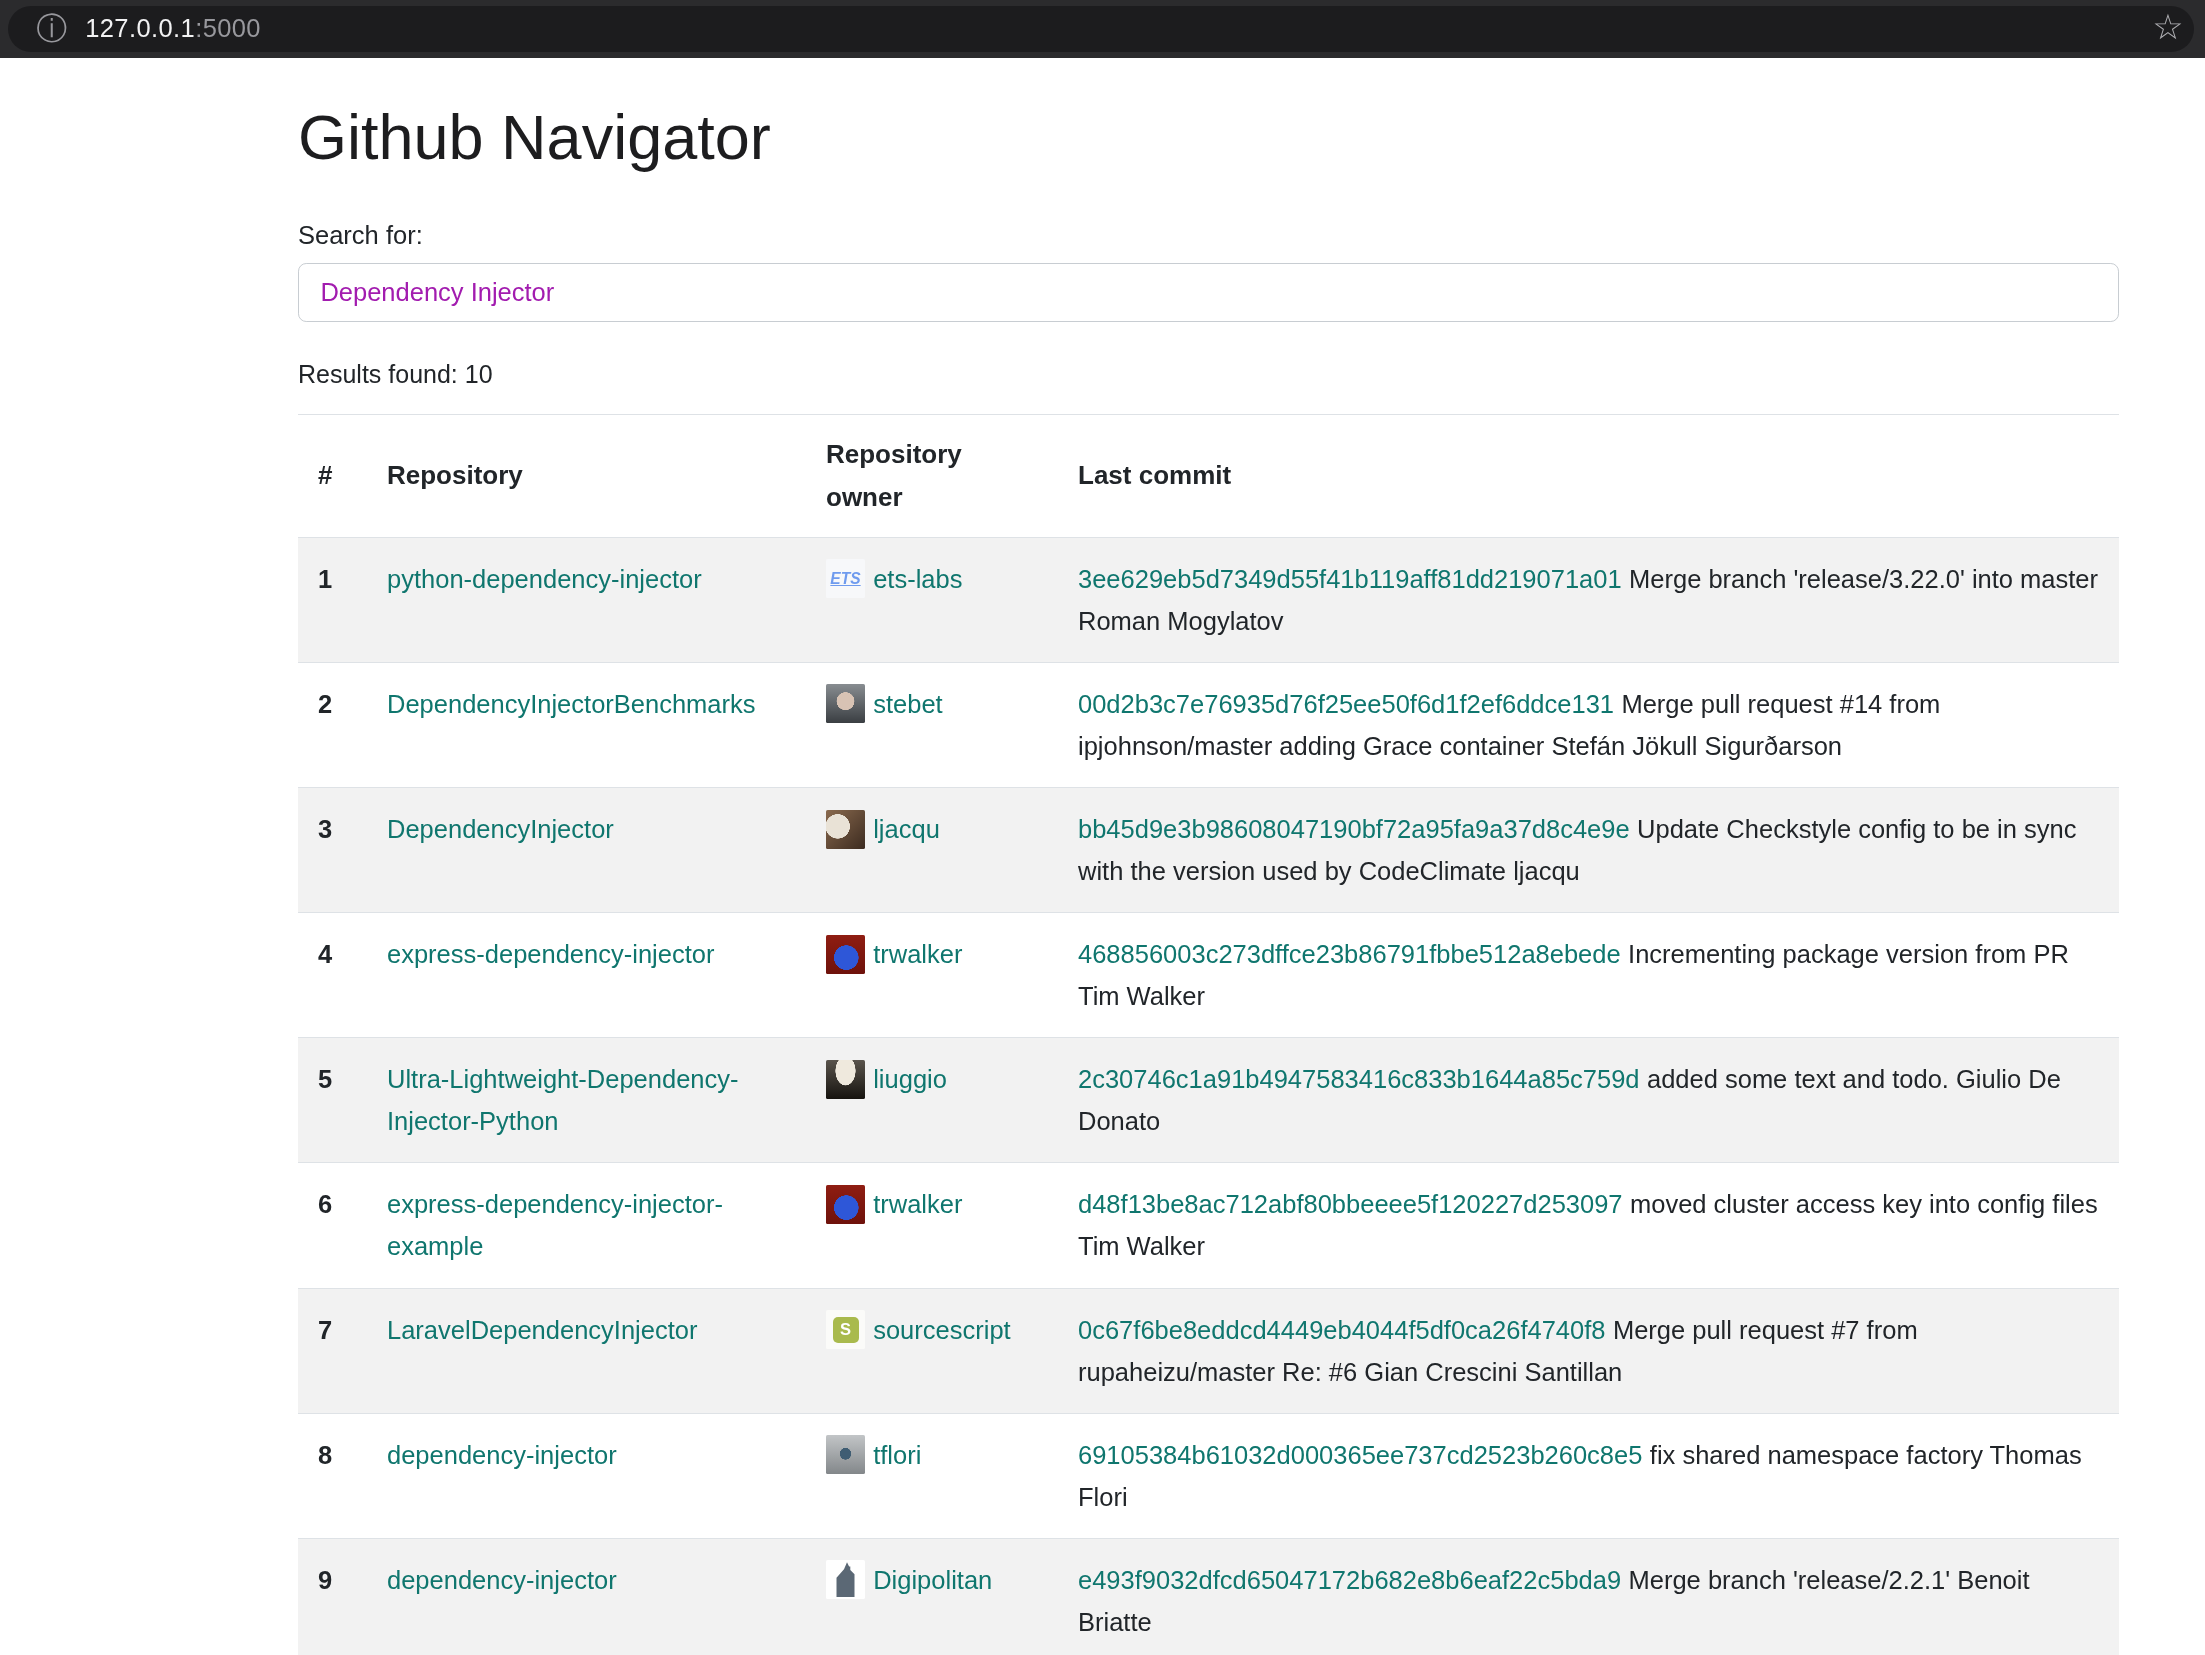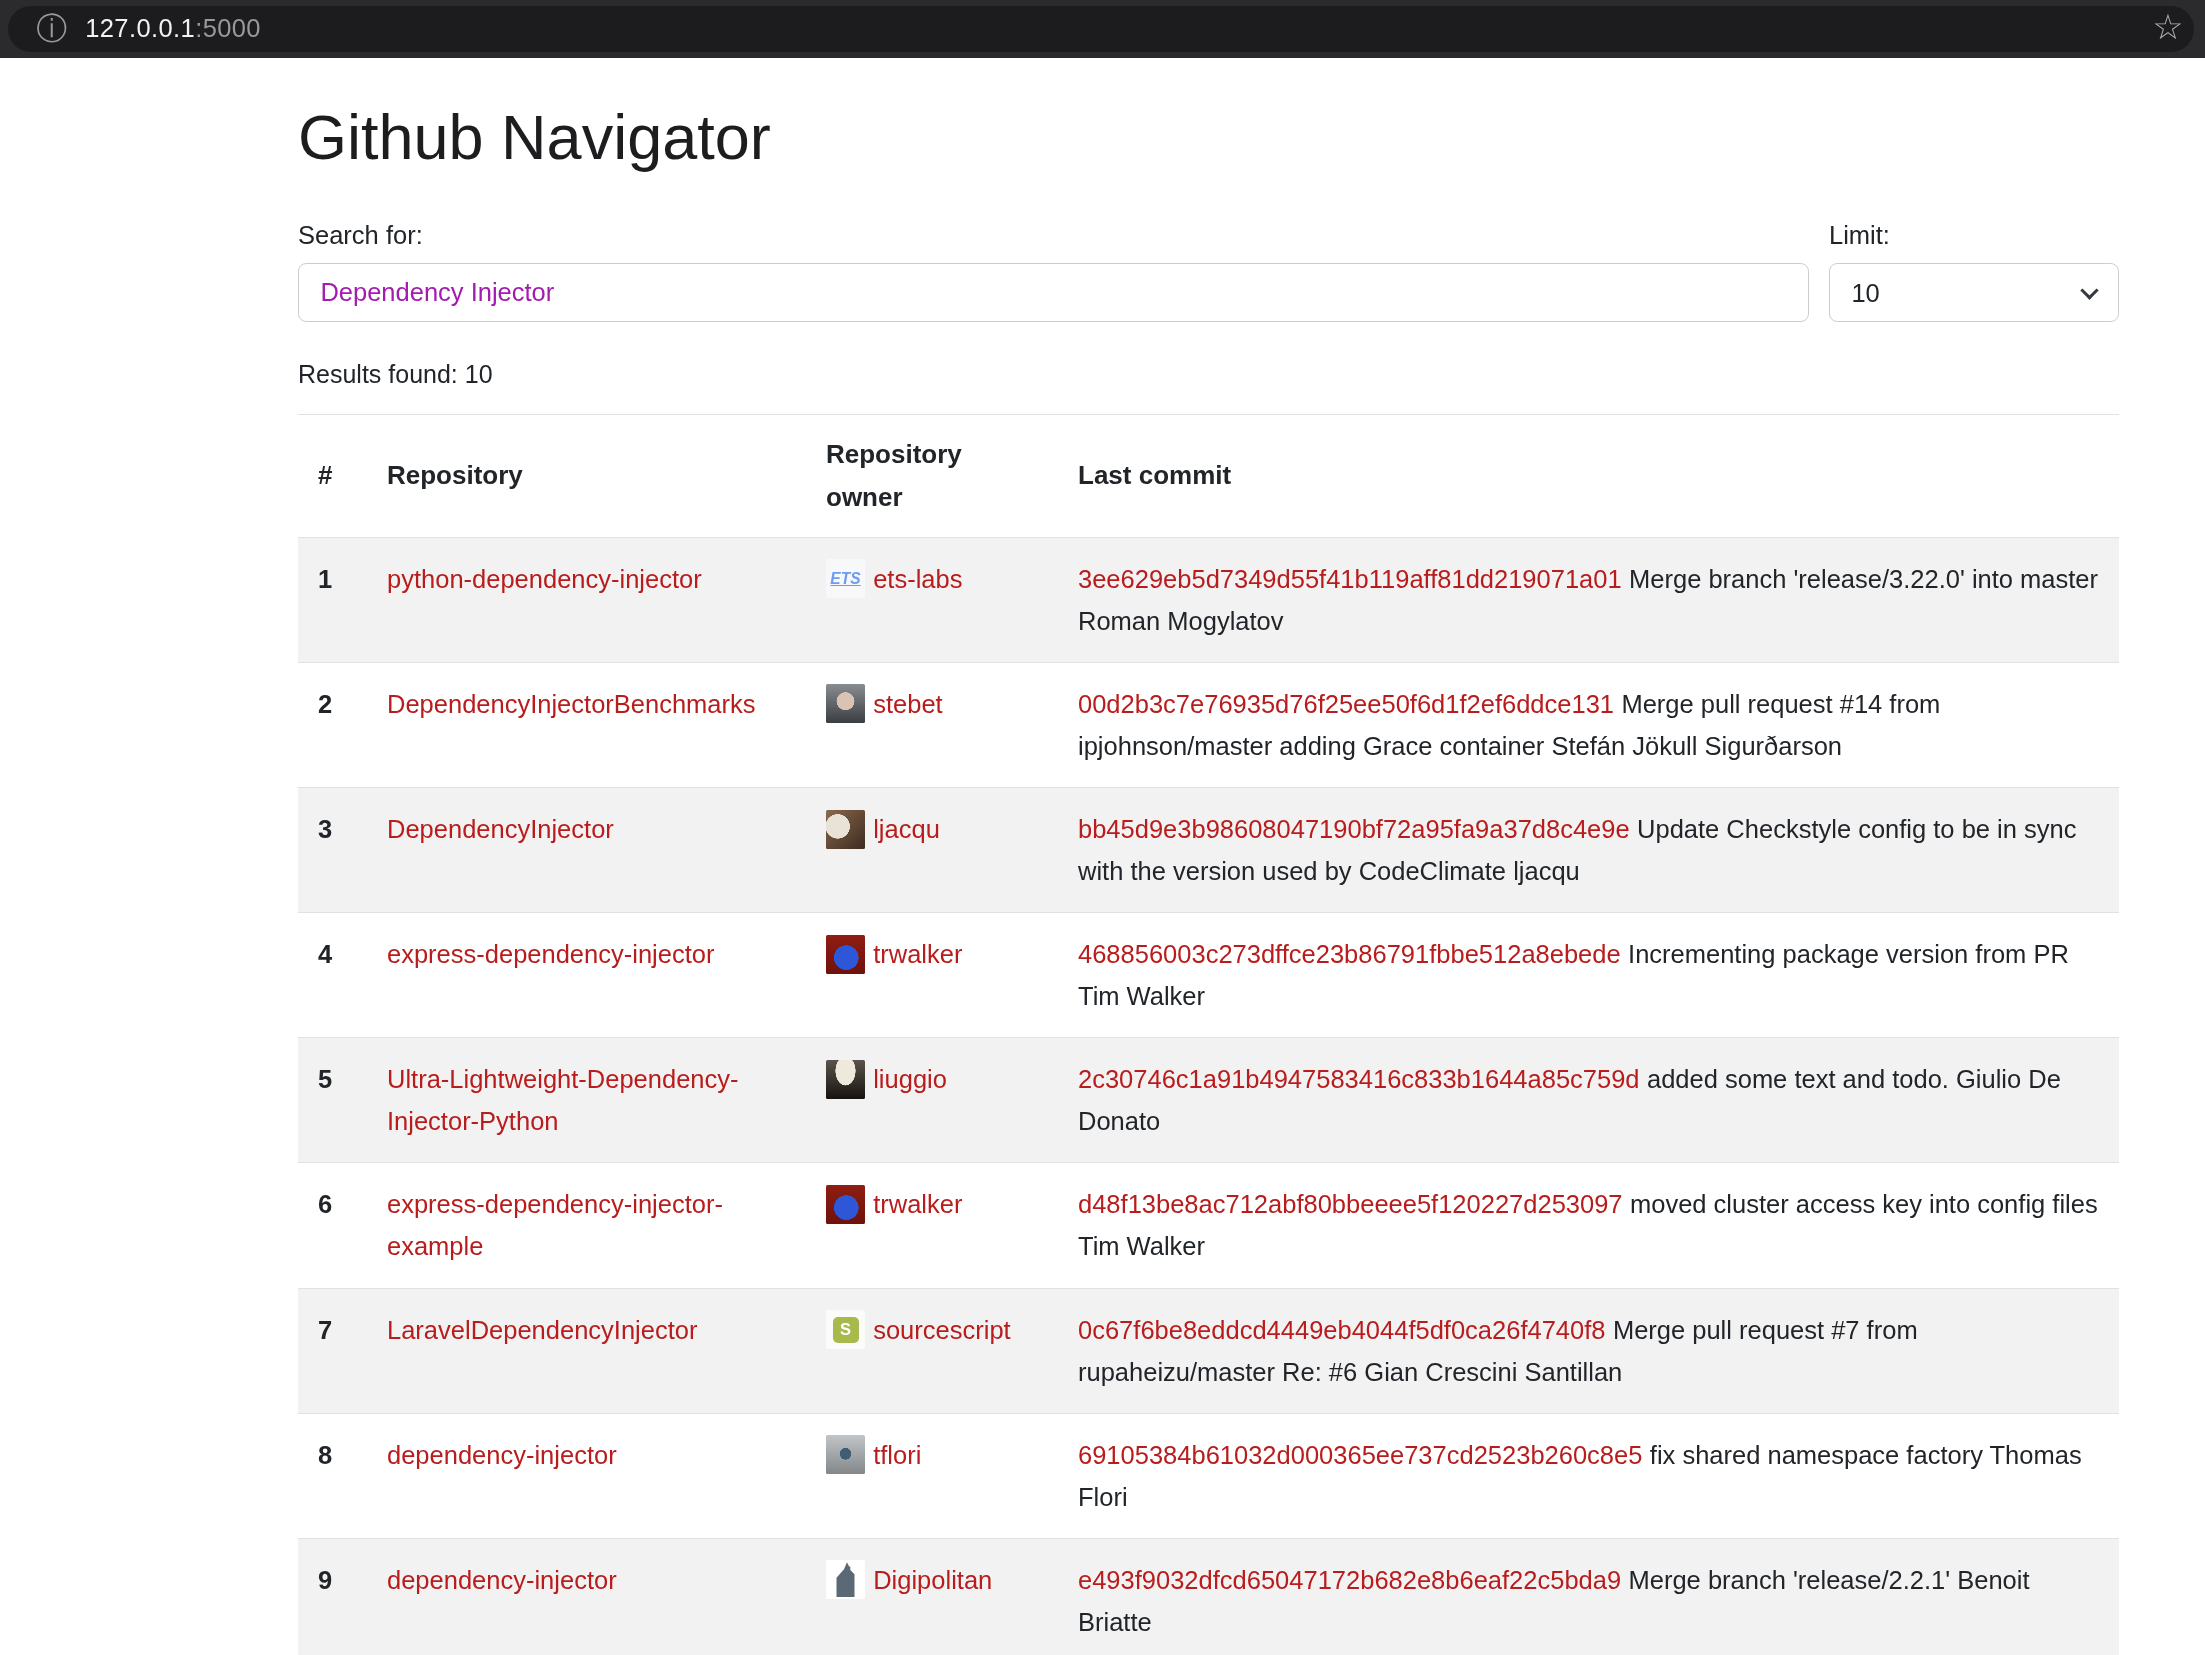--- a/index.html
+++ b/index.html
@@ -41,21 +41,21 @@
 
   
   table.results-table { width:100%; border-collapse:collapse; font-size:25.5px; line-height:1.65; }
   .results-table th { text-align:left; font-weight:700; font-size:26px; padding:18px 20px;
                       border-top:0.8px solid #dee2e6; border-bottom:1.6px solid #dee2e6; }
   .results-table td { padding:20px; vertical-align:top; border-top:0.8px solid #dee2e6; }
   .results-table tr.striped { background:#f2f2f2; }
   .col-num { width:69px; }
   .col-repo { width:439px; }
   .col-owner { width:252px; }
-  a.blue-link { color:#b91c1c; text-decoration:none; cursor:pointer; }
+  a.blue-link { color:#0f766e; text-decoration:none; cursor:pointer; }
   .row-index { font-weight:700; }
 
   .owner-cell-inner { display:flex; align-items:center; flex-wrap:wrap; column-gap:8.2px; row-gap:6.6px; }
   .avatar { width:39px; height:39px; flex:0 0 auto; display:flex; align-items:center;
             justify-content:center; overflow:hidden; border-radius:1.6px; }
   .avatar-glyph { display:flex; align-items:center; justify-content:center; }
 
   .av-ets-labs { background:#f7f8fa; }
   .av-ets-labs .avatar-glyph { color:#6f9bee; font-style:italic; font-weight:700;
                                font-size:15.6px; text-decoration:underline; }
@@ -90,29 +90,20 @@
 </div>
 
 <div class="page">
   <h1 class="page-title">Github Navigator</h1>
 
   <div class="search-row">
     <div class="search-col">
       <label class="field-label">Search for:</label>
       <input class="text-input" type="text" value="Dependency Injector" style="">
     </div>
-    <div class="limit-col">
-      <label class="field-label">Limit:</label>
-      <div class="select-wrap">
-        <select class="limit-select">
-          <option selected="">10</option>
-        </select>
-        <span class="select-chevron"></span>
-      </div>
-    </div>
   </div>
 
   <div class="results-summary">Results found: 10</div>
 
   <table class="results-table">
     <thead>
       <tr>
         <th class="col-num">#</th>
         <th class="col-repo">Repository</th>
         <th class="col-owner">Repository owner</th>

